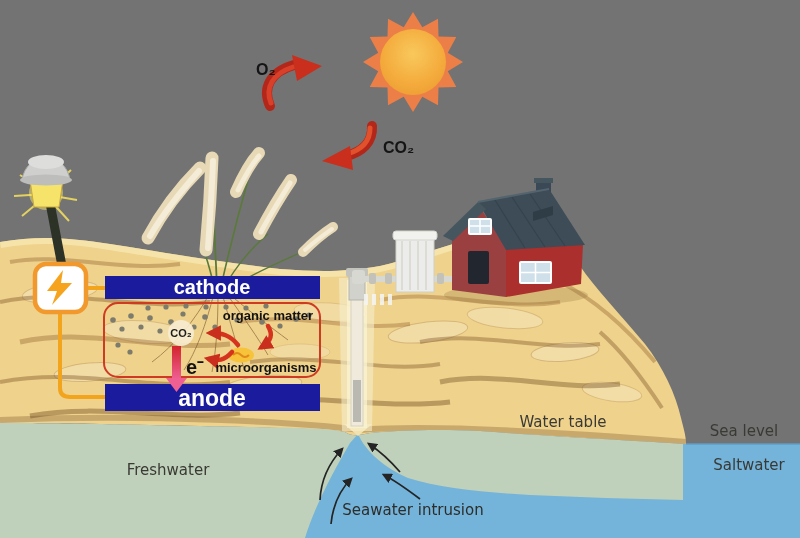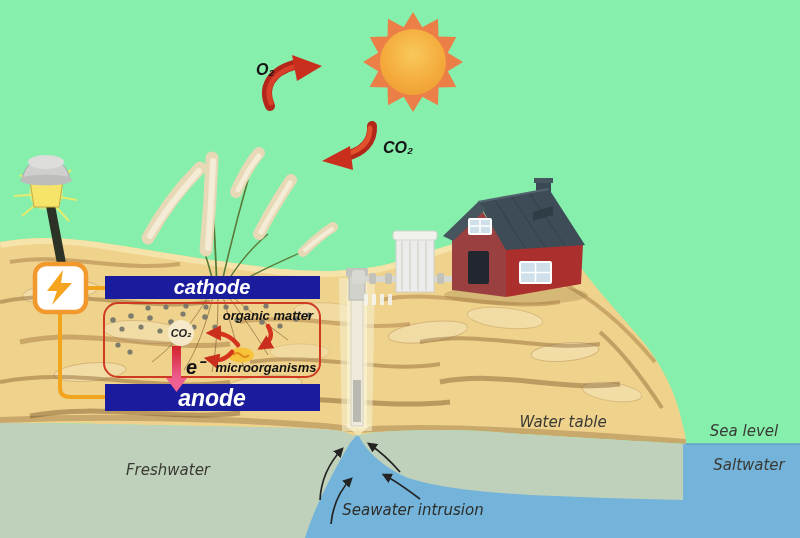--- a/index.html
+++ b/index.html
@@ -1,17 +1,17 @@
 <!DOCTYPE html>
 <html><head>
 <meta charset="utf-8">
 <style>
   html,body{margin:0;padding:0;background:#ffffff;}
-  .stage{position:relative;width:800px;height:538px;background:#86efac;overflow:hidden;
-         font-family:"Liberation Sans",sans-serif;font-style:italic;}
+  .stage{position:relative;width:800px;height:538px;background:#737373;overflow:hidden;
+         font-family:"Liberation Sans",sans-serif;}
   svg{display:block;}
   text{user-select:none;}
   .hydro-lbl{font-family:"DejaVu Sans",sans-serif;font-size:15px;fill:#3a3a35;}
   .intr-lbl{font-family:"DejaVu Sans",sans-serif;font-size:15px;fill:#2d2d29;}
   .cell-lbl{font-family:"Liberation Sans",sans-serif;font-weight:bold;font-size:13px;fill:#121212;}
   .badge-lbl{font-family:"Liberation Sans",sans-serif;font-weight:bold;font-size:11px;fill:#1c1c1c;}
   .electrode-lbl{font-family:"Liberation Sans",sans-serif;font-weight:bold;fill:#ffffff;}
   .gas-lbl{font-family:"Liberation Sans",sans-serif;font-weight:bold;font-size:16px;fill:#151515;}
   .electron-lbl{font-family:"Liberation Sans",sans-serif;font-weight:bold;font-size:20px;fill:#111111;}
 </style>

